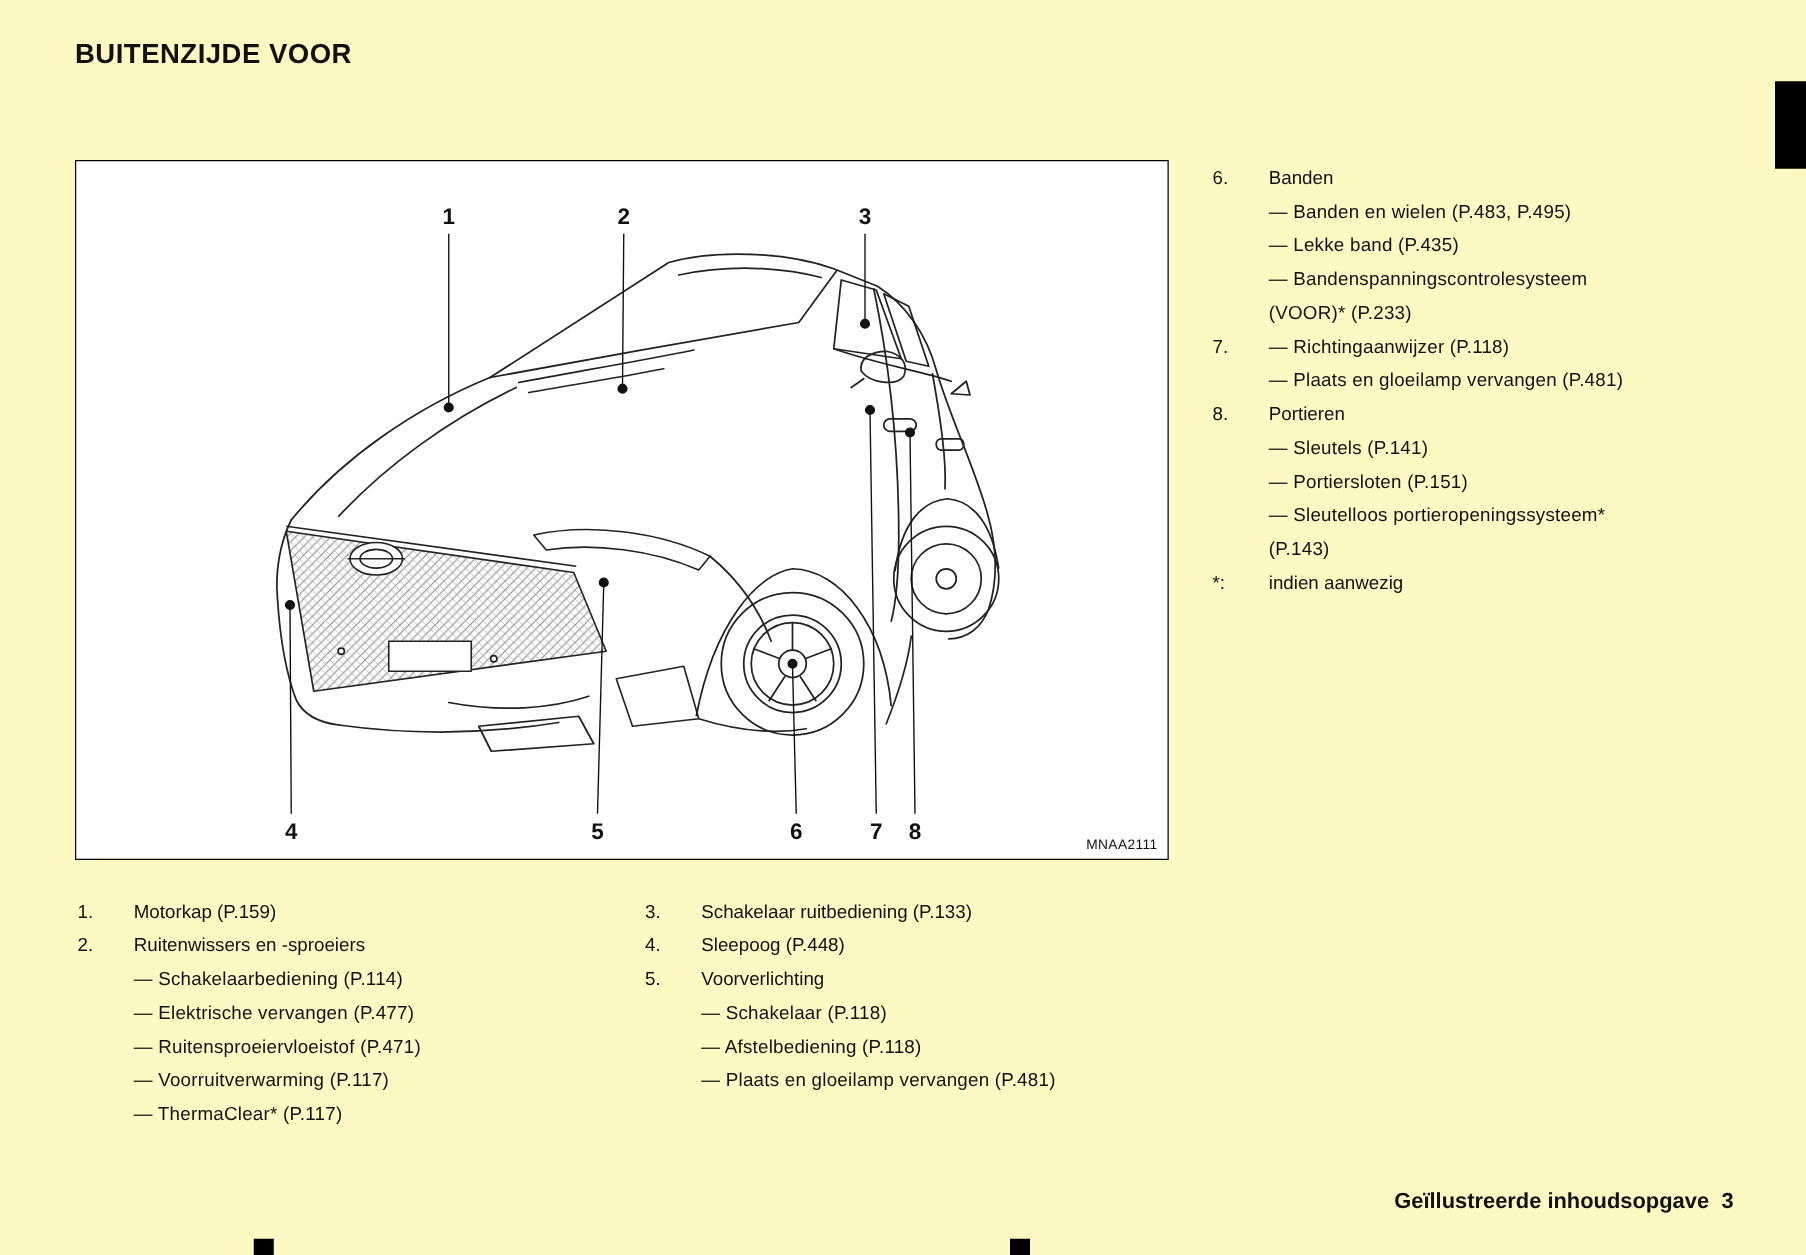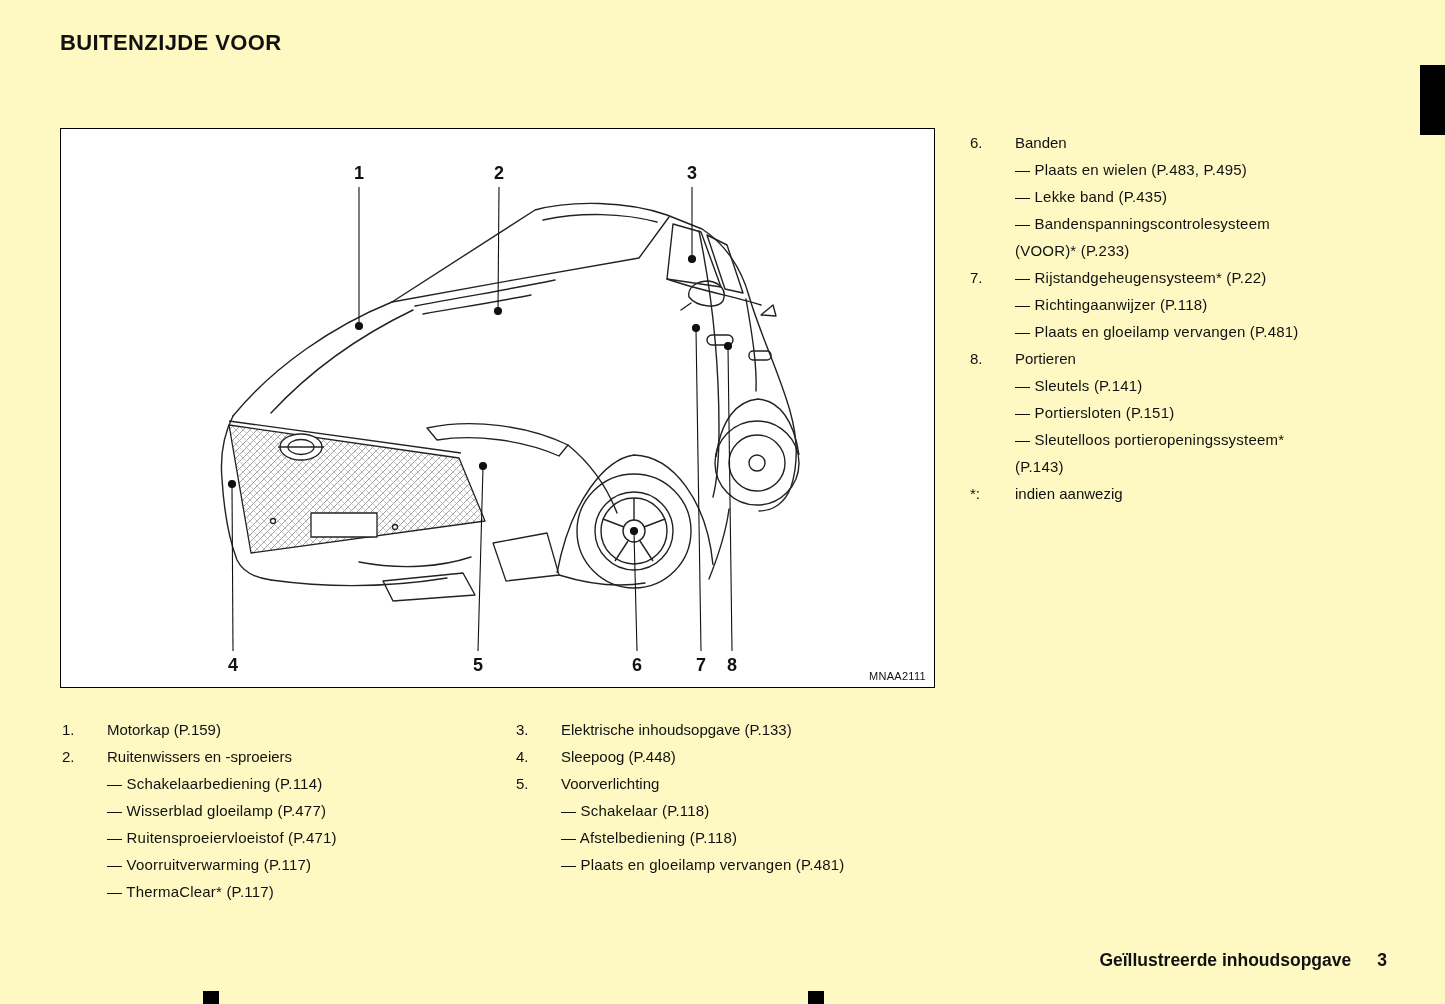--- a/index.html
+++ b/index.html
@@ -65,21 +65,21 @@
   .col-mid   { left: 516px; top: 716px; width: 430px; }
   .legend-item { display: flex; align-items: flex-start; }
   .legend-num  { flex: 0 0 45px; }
   .legend-body { flex: 1 1 auto; min-width: 0; }
   .legend-sub  { letter-spacing: 0.2px; }
   .page-footer {
     position: absolute;
     right: 58px;
     top: 950px;
     display: flex;
-    gap: 26px;
+    gap: 10px;
     align-items: baseline;
     font-weight: bold;
     font-size: 17.5px;
   }
   .reg-mark {
     position: absolute;
     bottom: 0;
     width: 16px;
     height: 13px;
     background: #000000;
@@ -192,29 +192,28 @@
       </g>
     </svg>
     <span class="figure-code">MNAA2111</span>
   </div>
 
   <div class="legend-col col-right">
       <div class="legend-item">
         <div class="legend-num">6.</div>
         <div class="legend-body">
           <div class="legend-label">Banden</div>
-          <div class="legend-sub">— Plaats en wielen (P.483, P.495)</div>
+          <div class="legend-sub">— Banden en wielen (P.483, P.495)</div>
           <div class="legend-sub">— Lekke band (P.435)</div>
           <div class="legend-sub">— Bandenspanningscontrolesysteem (VOOR)* (P.233)</div>
         </div>
       </div>
       <div class="legend-item">
         <div class="legend-num">7.</div>
         <div class="legend-body">
-          <div class="legend-sub">— Rijstandgeheugensysteem* (P.22)</div>
           <div class="legend-sub">— Richtingaanwijzer (P.118)</div>
           <div class="legend-sub">— Plaats en gloeilamp vervangen (P.481)</div>
         </div>
       </div>
       <div class="legend-item">
         <div class="legend-num">8.</div>
         <div class="legend-body">
           <div class="legend-label">Portieren</div>
           <div class="legend-sub">— Sleutels (P.141)</div>
           <div class="legend-sub">— Portiersloten (P.151)</div>
@@ -234,33 +233,33 @@
         <div class="legend-num">1.</div>
         <div class="legend-body">
           <div class="legend-label">Motorkap (P.159)</div>
         </div>
       </div>
       <div class="legend-item">
         <div class="legend-num">2.</div>
         <div class="legend-body">
           <div class="legend-label">Ruitenwissers en -sproeiers</div>
           <div class="legend-sub">— Schakelaarbediening (P.114)</div>
-          <div class="legend-sub">— Wisserblad gloeilamp (P.477)</div>
+          <div class="legend-sub">— Elektrische vervangen (P.477)</div>
           <div class="legend-sub">— Ruitensproeiervloeistof (P.471)</div>
           <div class="legend-sub">— Voorruitverwarming (P.117)</div>
           <div class="legend-sub">— ThermaClear* (P.117)</div>
         </div>
       </div>
     </div>
 
   <div class="legend-col col-mid">
       <div class="legend-item">
         <div class="legend-num">3.</div>
         <div class="legend-body">
-          <div class="legend-label">Elektrische inhoudsopgave (P.133)</div>
+          <div class="legend-label">Schakelaar ruitbediening (P.133)</div>
         </div>
       </div>
       <div class="legend-item">
         <div class="legend-num">4.</div>
         <div class="legend-body">
           <div class="legend-label">Sleepoog (P.448)</div>
         </div>
       </div>
       <div class="legend-item">
         <div class="legend-num">5.</div>

